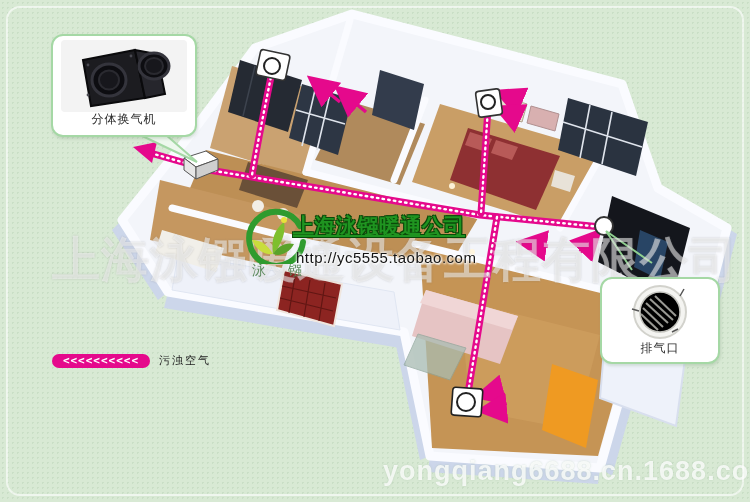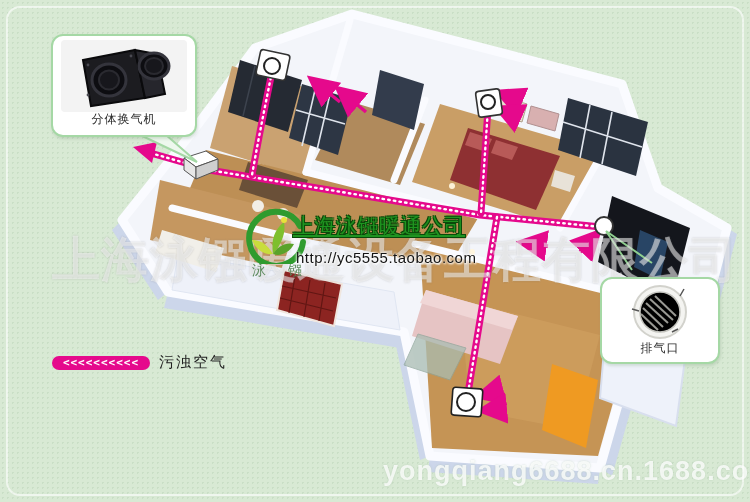--- a/index.html
+++ b/index.html
@@ -25,21 +25,21 @@
     position:absolute;left:383px;top:456px;z-index:3;white-space:nowrap;
     font-size:27px;font-weight:bold;letter-spacing:1px;
     color:rgba(255,255,255,.8);text-shadow:0 0 2px rgba(160,190,160,.5);
   }
   
   .brand{position:absolute;left:0;top:0;z-index:4;}
   .brand-logo{position:absolute;left:240px;top:202px;}
   .brand-caption{position:absolute;left:252px;top:262px;font-size:14px;color:#5d8a5d;letter-spacing:9px;white-space:nowrap;}
   .brand-title{
     position:absolute;left:293px;top:212px;white-space:nowrap;
-    font-size:21px;font-weight:normal;color:#1f9420;letter-spacing:0.5px;
+    font-size:21px;font-weight:bold;color:#1f9420;letter-spacing:0.5px;
     text-decoration:underline;
     text-shadow:1px 1px 0 #0a4a0a,-1px -1px 0 #0a4a0a,1px -1px 0 #0a4a0a,-1px 1px 0 #0a4a0a;
   }
   .brand-url{
     position:absolute;left:296px;top:249px;white-space:nowrap;
     font-size:15px;font-weight:normal;color:#141414;letter-spacing:0.5px;
     text-shadow:0 0 3px #fff,0 0 3px #fff,1px 1px 2px #fff;
   }
   
   .callout{
@@ -53,21 +53,21 @@
   
   .legend{position:absolute;left:52px;top:353px;z-index:5;display:flex;align-items:center;}
   .legend-pill{
     width:98px;height:14px;border-radius:8px;background:#e5098c;
     display:flex;align-items:center;justify-content:center;overflow:hidden;
   }
   .legend-pill span{
     font-family:"DejaVu Sans Mono",monospace;font-weight:bold;font-size:11px;
     color:#fff;letter-spacing:1px;line-height:12px;transform:translateY(-0.5px);
   }
-  .legend-label{margin-left:9px;font-size:15px;color:#222;letter-spacing:2px;}
+  .legend-label{margin-left:9px;font-size:11px;color:#222;letter-spacing:2px;}
 </style>
 </head>
 <body>
 
 <div class="stage">
 
   <svg class="plan" width="750" height="502" viewBox="0 0 750 502">
     <defs>
       <marker id="mh" markerWidth="9" markerHeight="9" refX="6" refY="4.5" orient="auto">
         <path d="M0,0 L9,4.5 L0,9 Z" fill="#e5098c"></path>

